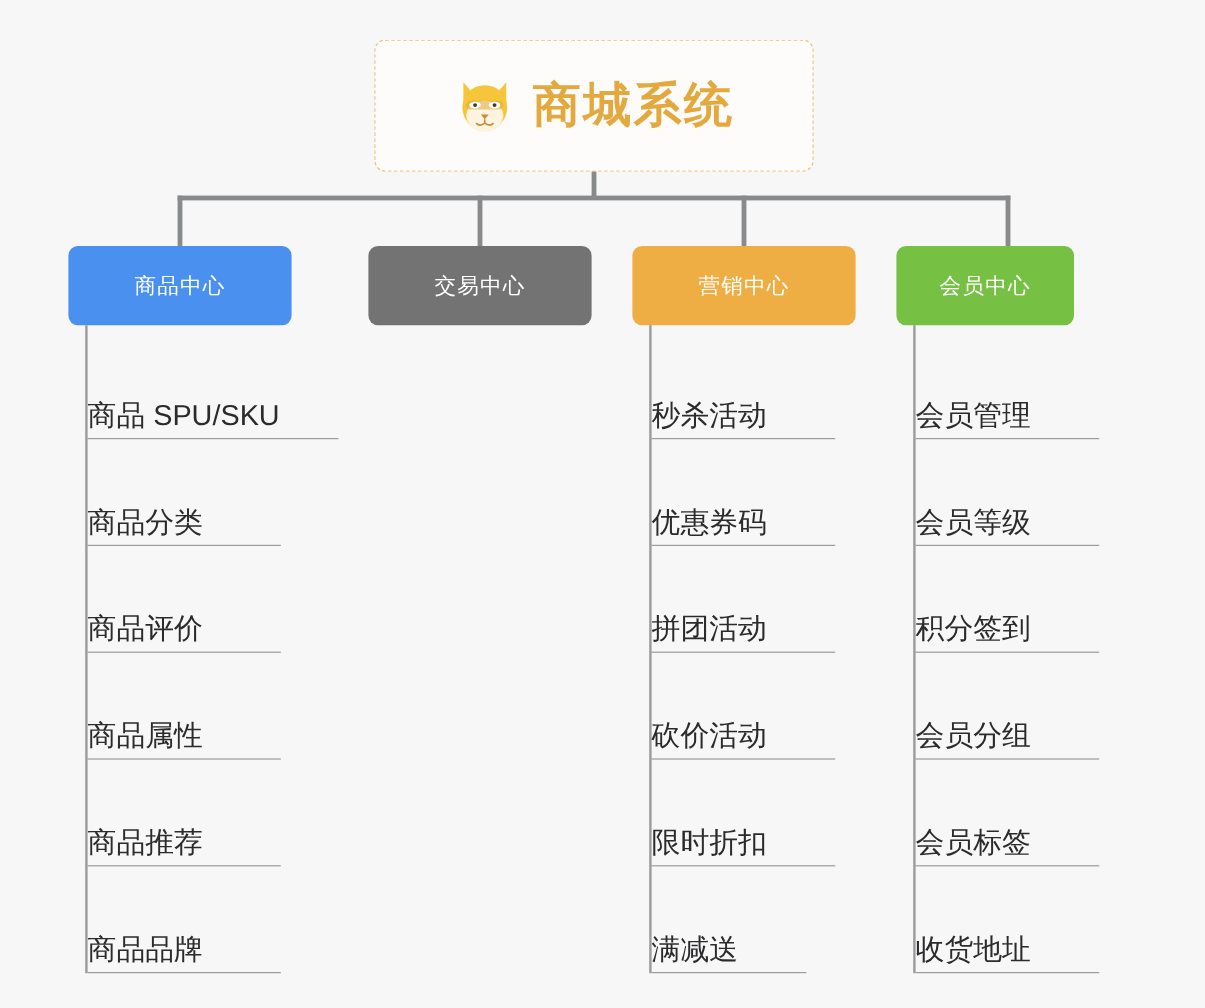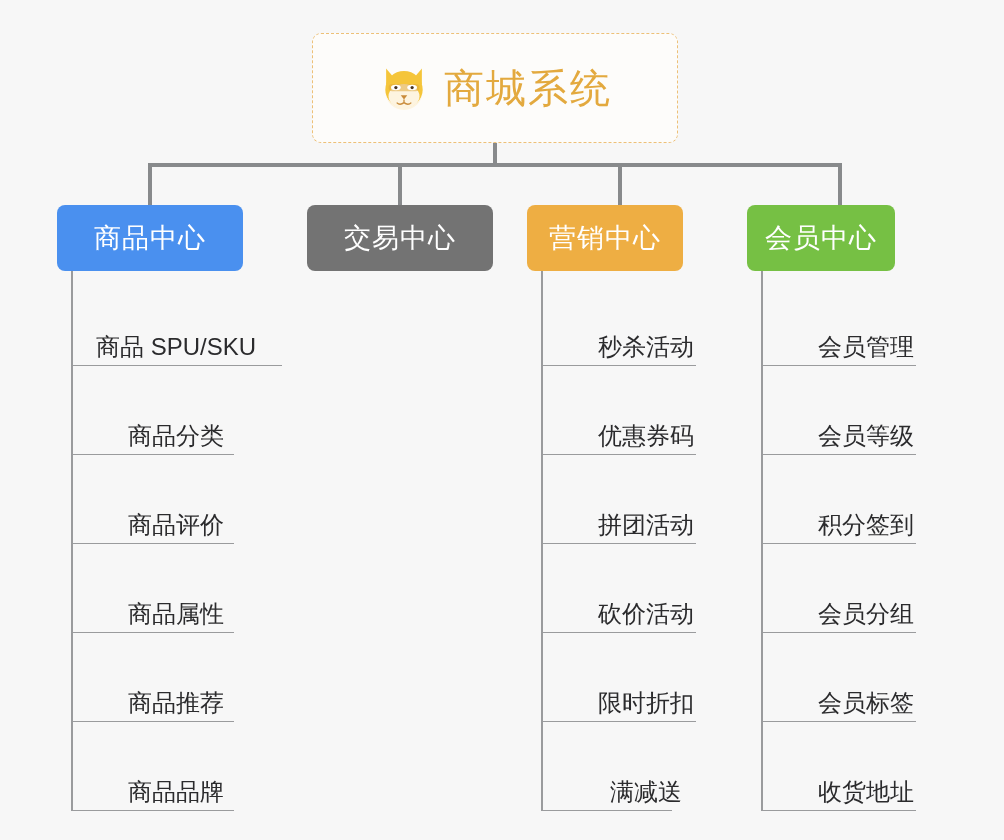--- a/index.html
+++ b/index.html
@@ -29,20 +29,21 @@
     width: 366px;
     height: 110px;
     box-sizing: border-box;
     background: #fdfcfa;
     border: 1px dashed #edc077;
     border-radius: 9px;
     display: flex;
     align-items: center;
     justify-content: center;
     gap: 14px;
+    font-weight: bold;
   }
   .root-emoji {
     width: 52px;
     height: 52px;
     position: relative;
     flex: none;
   }
   .root-title {
     font-size: 40px;
     color: #e3a93e;
@@ -70,45 +71,43 @@
   .col-2 { left: 527px; }
   .col-3 { left: 747px; }
 
   .col-header {
     height: 66px;
     border-radius: 8px;
     display: flex;
     align-items: center;
     justify-content: center;
     color: #ffffff;
-    font-size: 27px;
+    font-size: 18px;
     letter-spacing: 1px;
     box-sizing: border-box;
   }
   .col-0 .col-header { width: 186px; }
   .col-1 .col-header { width: 186px; }
-  .col-2 .col-header { width: 156px; }
+  .col-2 .col-header { width: 186px; }
   .col-3 .col-header { width: 148px; }
 
   
   .col-body {
     position: relative;
     margin-left: 14px;
     border-left: 2px solid #9a9b9d;
     padding-top: 6px;
   }
   .leaf-item {
     position: relative;
     height: 89px;
     box-sizing: border-box;
     display: flex;
     align-items: flex-end;
-    padding-left: 32px;
     padding-bottom: 6px;
-    justify-content: center;
   }
   .leaf-item::after {
     content: "";
     position: absolute;
     left: 0;
     bottom: 0;
     height: 1.5px;
     background: #9a9b9d;
   }
   .leaf-label {

